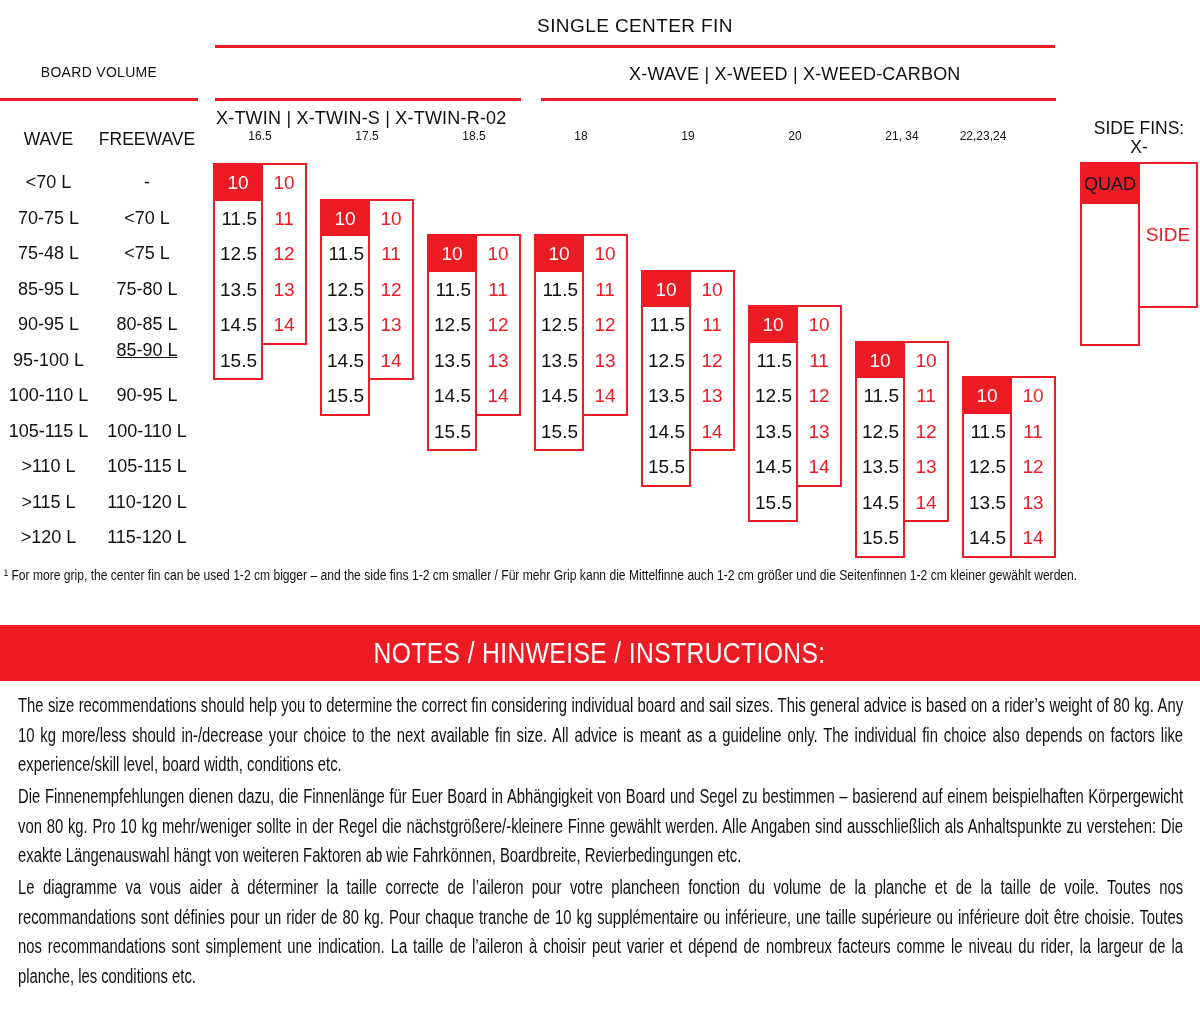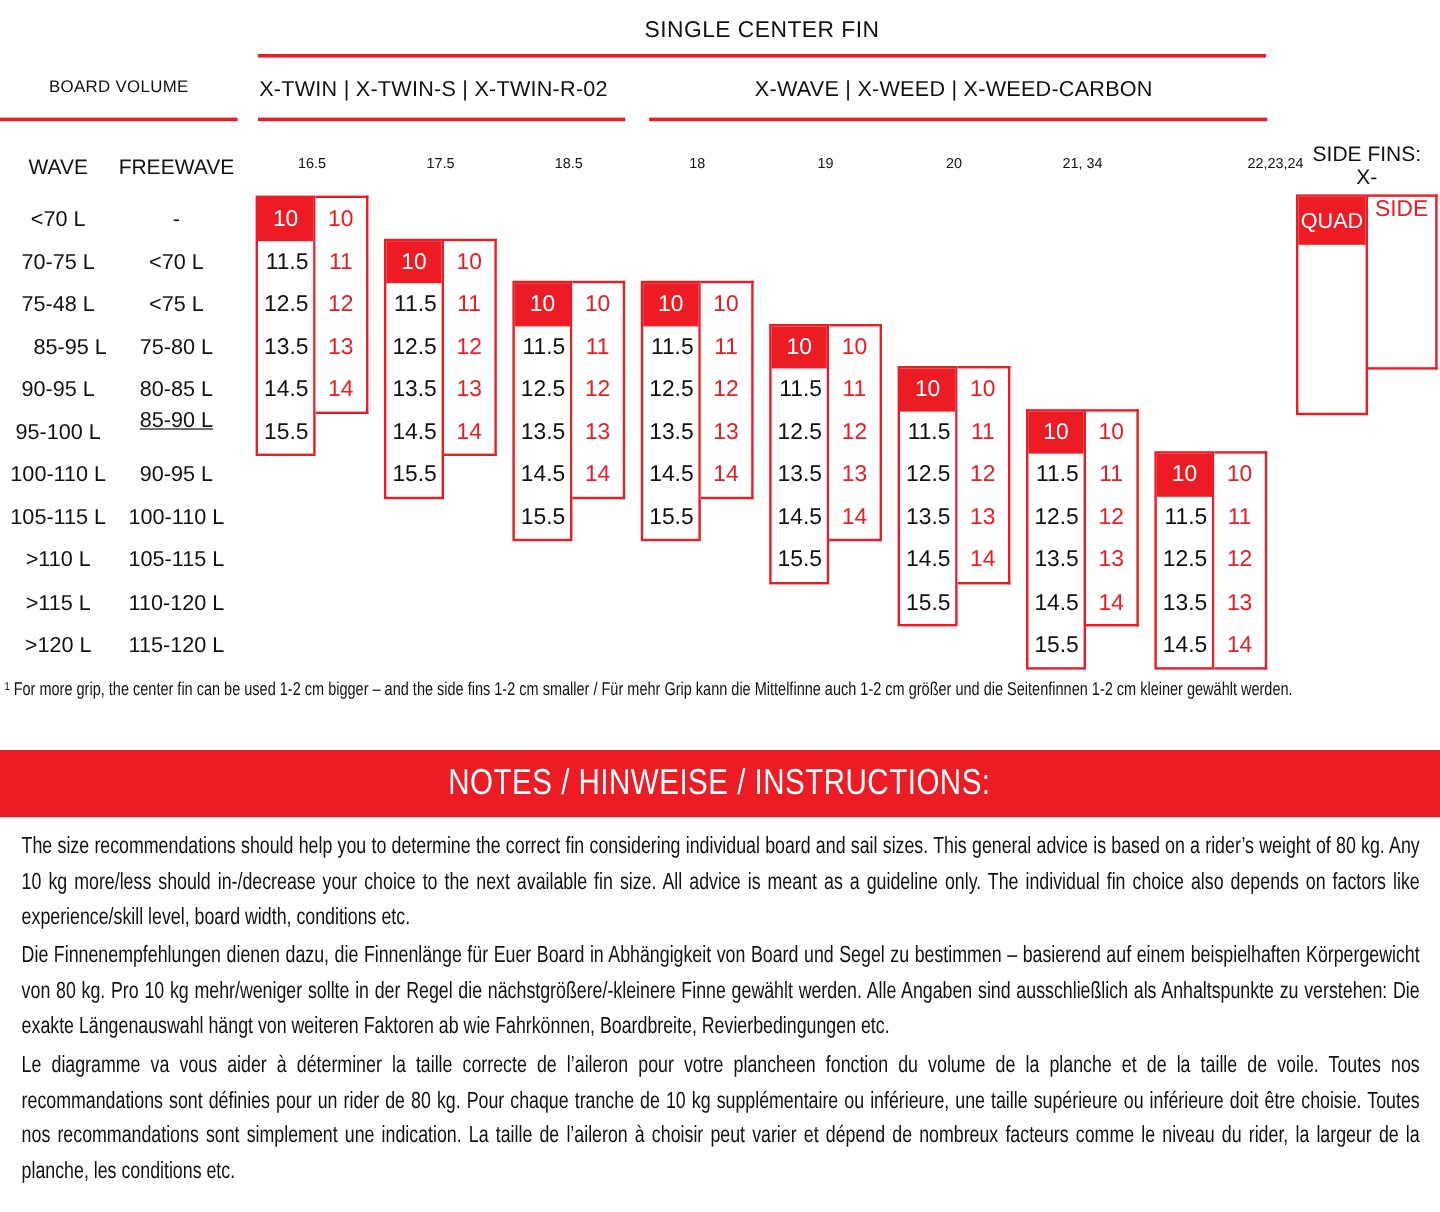--- a/index.html
+++ b/index.html
@@ -6,40 +6,40 @@
   html,body{margin:0;padding:0;}
   body{
     width:1200px;height:1010px;position:relative;overflow:hidden;
     background:#ffffff;color:#111111;
     font-family:"Liberation Sans", sans-serif;
   }
   .red-line{position:absolute;height:3px;background:var(--red);}
   .chart-title{position:absolute;left:215px;top:15px;width:840px;text-align:center;font-size:19px;letter-spacing:.4px;}
   .board-volume{position:absolute;left:0;top:64px;width:198px;text-align:center;font-size:14px;letter-spacing:.3px;}
   .group-label{position:absolute;top:64px;font-size:18px;letter-spacing:.2px;white-space:nowrap;}
-  .group-label.twin{left:216px;}
+  .group-label.twin{left:216px;margin-top:44px;}
   .group-label.waveg{left:629px;}
   .side-fins-heading{position:absolute;left:1078px;top:119px;width:122px;text-align:center;font-size:17.5px;line-height:19px;}
   .wave-head,.freewave-head{position:absolute;top:129px;text-align:center;font-size:17.5px;}
   .wave-head{left:0;width:97px;}
   .freewave-head{left:97px;width:100px;}
   .sail-size-header{position:absolute;top:129px;text-align:center;font-size:12px;white-space:nowrap;}
   .vol-cell{position:absolute;height:35.5px;line-height:35.5px;font-size:18px;text-align:center;white-space:nowrap;}
   .wave-cell{left:0;width:97px;}
   .freewave-cell{left:97px;width:100px;}
   .fin-box{position:absolute;border:2px solid var(--red);background:#ffffff;box-sizing:border-box;}
   .side-box{border-left:none;}
   .fin-cell{height:35.5px;line-height:35.5px;font-size:19px;}
   .center-cell{text-align:right;padding-right:4px;color:#111;}
   .center-cell.hot{background:var(--red);color:#ffffff;text-align:center;padding-right:0;}
   .side-cell{text-align:center;color:var(--red);}
   .legend-main{left:1080px;top:162px;width:60px;height:184px;}
-  .legend-quad{height:40px;line-height:40px;background:var(--red);color:#ffffff;text-align:center;font-size:18px;}
+  .legend-quad{height:40px;line-height:40px;background:var(--red);color:#0f172a;text-align:center;font-size:18px;}
   .legend-tri{height:140px;display:flex;align-items:center;justify-content:center;font-size:19px;color:#111;}
-  .legend-side{left:1140px;top:162px;width:58px;height:146px;display:flex;justify-content:center;}
+  .legend-side{left:1140px;top:162px;width:58px;height:146px;display:flex;align-items:center;justify-content:center;}
   .legend-side span{color:var(--red);font-size:19px;}
   .footnote{position:absolute;left:4px;top:566px;white-space:nowrap;font-size:15.5px;color:#111;
     transform:scaleX(0.78);transform-origin:0 0;}
   .banner{position:absolute;left:0;top:625px;width:1200px;height:56px;background:var(--red);
     display:flex;align-items:center;justify-content:center;}
   .banner span{color:#ffffff;font-size:30px;letter-spacing:.5px;white-space:nowrap;transform:scaleX(0.82);}
   .note-par{position:absolute;left:18px;width:1533px;margin:0;font-size:19.5px;line-height:29.6px;
     text-align:justify;transform:scaleX(0.76);transform-origin:0 0;color:#111;}
   .p-en{top:691px;}
   .p-de{top:782px;}
@@ -69,21 +69,21 @@
   <div class="wave-head">WAVE</div>
   <div class="freewave-head">FREEWAVE</div>
 
   <div>
       <div class="vol-cell wave-cell" style="top: 165px;">&lt;70 L</div>
       <div class="vol-cell freewave-cell" style="top: 165px;">-</div>
       <div class="vol-cell wave-cell" style="top: 200.5px;">70-75 L</div>
       <div class="vol-cell freewave-cell" style="top: 200.5px;">&lt;70 L</div>
       <div class="vol-cell wave-cell" style="top: 236px;">75-48 L</div>
       <div class="vol-cell freewave-cell" style="top: 236px;">&lt;75 L</div>
-      <div class="vol-cell wave-cell" style="top: 271.5px; padding-left: 10px;">85-95 L</div>
+      <div class="vol-cell wave-cell" style="top: 271.5px;">85-95 L</div>
       <div class="vol-cell freewave-cell" style="top: 271.5px;">75-80 L</div>
       <div class="vol-cell wave-cell" style="top: 307px;">90-95 L</div>
       <div class="vol-cell freewave-cell" style="top: 307px;">80-85 L</div>
       <div class="vol-cell wave-cell" style="top: 342.5px;">95-100 L</div>
       <div class="vol-cell freewave-cell" style="top: 333px; text-decoration: underline;">85-90 L</div>
       <div class="vol-cell wave-cell" style="top: 378px;">100-110 L</div>
       <div class="vol-cell freewave-cell" style="top: 378px;">90-95 L</div>
       <div class="vol-cell wave-cell" style="top: 413.5px;">105-115 L</div>
       <div class="vol-cell freewave-cell" style="top: 413.5px;">100-110 L</div>
       <div class="vol-cell wave-cell" style="top: 449px;">&gt;110 L</div>
@@ -199,21 +199,21 @@
         <div class="fin-cell center-cell">14.5</div>
         <div class="fin-cell center-cell">15.5</div>
       </div>
       <div class="fin-box side-box" style="left: 905px; top: 340.5px; width: 44px; height: 181.5px;">
         <div class="fin-cell side-cell">10</div>
         <div class="fin-cell side-cell">11</div>
         <div class="fin-cell side-cell">12</div>
         <div class="fin-cell side-cell">13</div>
         <div class="fin-cell side-cell">14</div>
       </div>
-      <div class="sail-size-header" style="left: 1016px; width: 94px;">22,23,24</div>
+      <div class="sail-size-header" style="left: 936px; width: 94px;">22,23,24</div>
       <div class="fin-box center-box" style="left: 962px; top: 376px; width: 50px; height: 181.5px;">
         <div class="fin-cell center-cell hot">10</div>
         <div class="fin-cell center-cell">11.5</div>
         <div class="fin-cell center-cell">12.5</div>
         <div class="fin-cell center-cell">13.5</div>
         <div class="fin-cell center-cell">14.5</div>
       </div>
       <div class="fin-box side-box" style="left: 1012px; top: 376px; width: 44px; height: 181.5px;">
         <div class="fin-cell side-cell">10</div>
         <div class="fin-cell side-cell">11</div>

